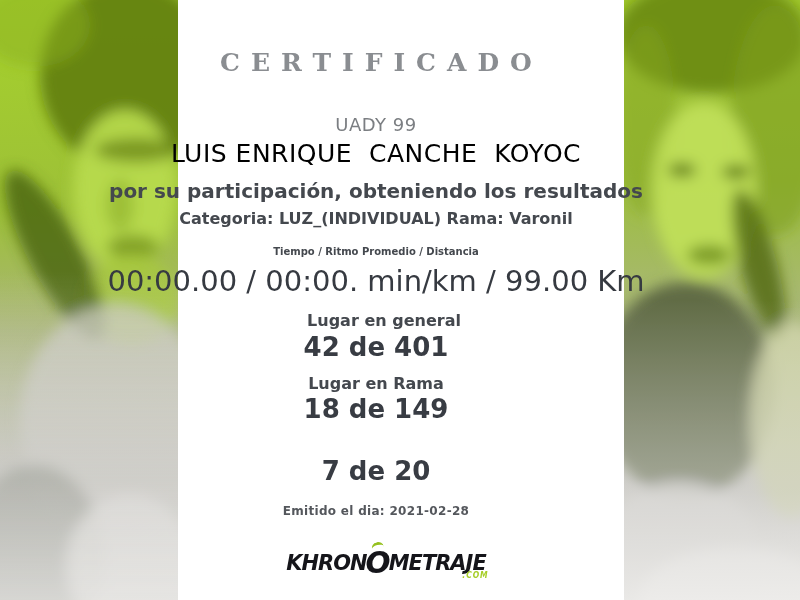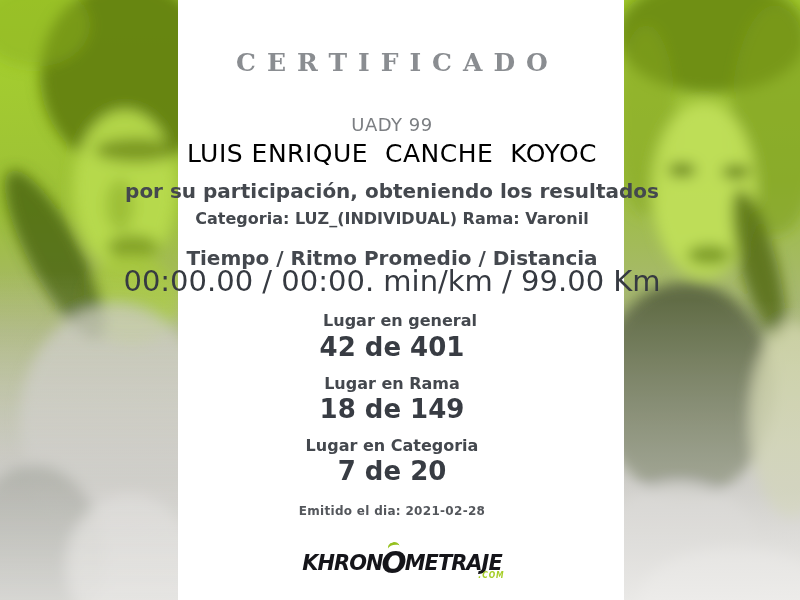--- a/index.html
+++ b/index.html
@@ -5,31 +5,31 @@
   html,body{margin:0;padding:0;background:#ffffff;}
   .canvas{
     position:relative;width:800px;height:600px;overflow:hidden;background:#ffffff;
     font-family:"DejaVu Sans","Liberation Sans",sans-serif;
   }
   .photo{position:absolute;top:0;height:600px;}
   .photo svg{display:block;width:100%;height:100%;}
   .photo-left{left:0;width:178px;}
   .photo-right{right:0;width:176px;}
   .panel{position:absolute;left:178px;top:0;width:446px;height:600px;background:#ffffff;}
-  .line{position:absolute;left:16px;width:752px;text-align:center;white-space:pre;}
+  .line{position:absolute;left:0;width:752px;text-align:center;white-space:pre;}
   .title{
     top:48px;font-family:"DejaVu Serif","Liberation Serif",serif;font-weight:bold;
     font-size:25px;letter-spacing:11px;padding-left:11px;box-sizing:border-box;color:#8a8d91;
   }
   .event{top:86px;font-size:18px;color:#7b7e82;letter-spacing:.5px;margin-top:28px;}
   .certify{top:117px;font-size:16px;font-weight:bold;color:#4a4e54;}
   .name{top:139px;font-size:25px;color:#000000;letter-spacing:.5px;}
   .participation{top:179px;font-size:20px;font-weight:bold;color:#44484e;}
   .category{top:209px;font-size:16px;font-weight:bold;color:#44484e;}
-  .metrics-label{top:246px;font-size:20px;font-weight:bold;color:#44484e;}
+  .metrics-label{top:246px;font-size:10px;font-weight:bold;color:#44484e;}
   .metrics-value{top:264px;font-size:29px;color:#363a41;}
   .placing-label{font-size:16px;font-weight:bold;color:#44484e;}
   .placing-value{font-size:26px;font-weight:bold;color:#383c43;}
   .pl1{top:311px;padding-left:8px;} .pv1{top:332px;}
   .pl2{top:374px;} .pv2{top:394px;}
   .pl3{top:436px;} .pv3{top:456px;}
   .issued{top:504px;font-size:12px;font-weight:bold;color:#54575c;letter-spacing:.3px;}
   .logo-row{top:531px;}
   .logo{
     position:relative;display:inline-block;font-style:italic;font-weight:bold;
@@ -132,21 +132,20 @@
   <div class="line name">LUIS ENRIQUE  CANCHE  KOYOC</div>
   <div class="line participation">por su participación, obteniendo los resultados</div>
   <div class="line category">Categoria: LUZ_(INDIVIDUAL) Rama: Varonil</div>
   <div class="line metrics-label">Tiempo / Ritmo Promedio / Distancia</div>
   <div class="line metrics-value">00:00.00 / 00:00. min/km / 99.00 Km</div>
 
   <div class="line placing-label pl1">Lugar en general</div>
   <div class="line placing-value pv1">42 de 401</div>
   <div class="line placing-label pl2">Lugar en Rama</div>
   <div class="line placing-value pv2">18 de 149</div>
-  <div class="line placing-label pl3">Lugar en Categoria</div>
   <div class="line placing-value pv3">7 de 20</div>
 
   <div class="line issued">Emitido el dia: 2021-02-28</div>
 
   <div class="line logo-row">
     <span class="logo">
       <span>KHRON</span><span class="logo-o"><span class="swoosh"></span><span>O</span></span><span>METRAJE</span>
       <span class="tld">.COM</span>
     </span>
   </div>

